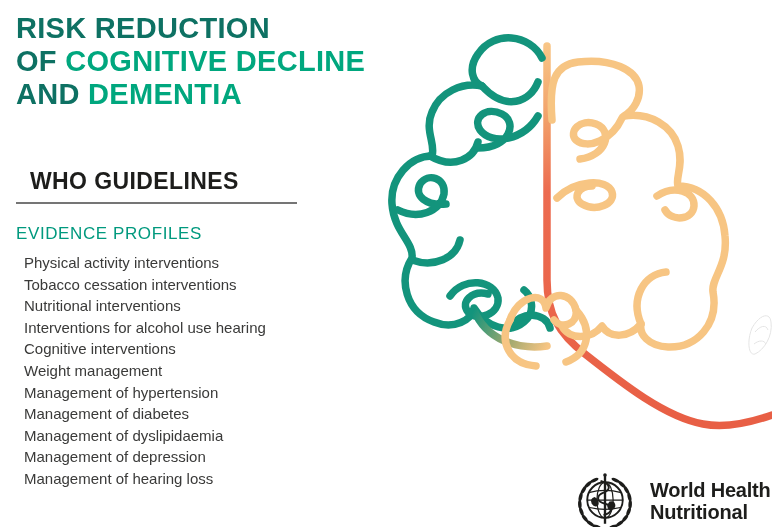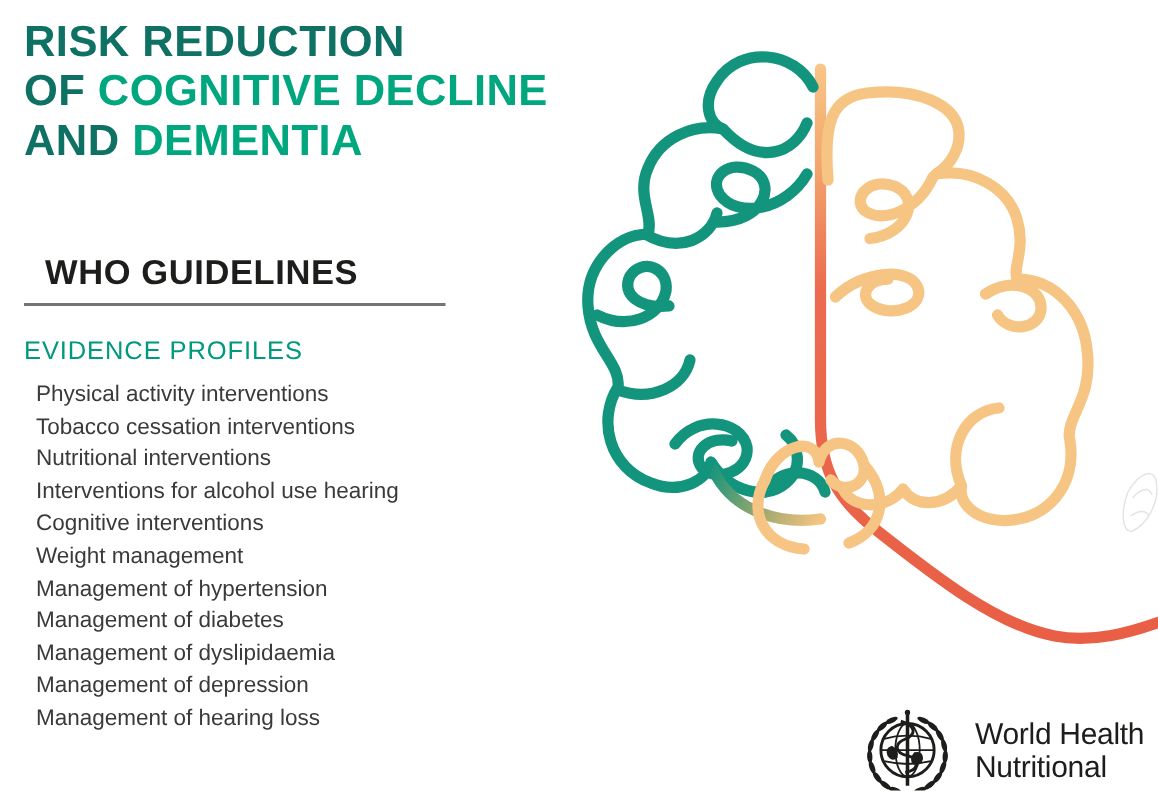--- a/index.html
+++ b/index.html
@@ -33,21 +33,21 @@
   }
   .evidence-list{
     position:absolute;left:24px;top:252px;margin:0;padding:0;list-style:none;
     font-size:15px;line-height:21.6px;color:var(--text-dark);
   }
   .brain{position:absolute;left:360px;top:28px;width:412px;height:460px;}
   .who-logo{position:absolute;left:568px;top:469px;display:flex;align-items:flex-start;}
   .who-emblem{width:74px;height:74px;flex:0 0 auto;}
   .who-text{
     margin-left:8px;margin-top:10px;color:var(--ink);
-    font-size:20px;line-height:22px;font-weight:normal;letter-spacing:-0.2px;white-space:nowrap;
+    font-size:20px;line-height:22px;font-weight:bold;letter-spacing:-0.2px;white-space:nowrap;
   }
 </style>
 </head>
 <body>
 
 <h1 class="title">
   <span>RISK REDUCTION</span><br>
   <span>OF</span>
   <span class="em">COGNITIVE DECLINE</span><br>
   <span>AND</span>

